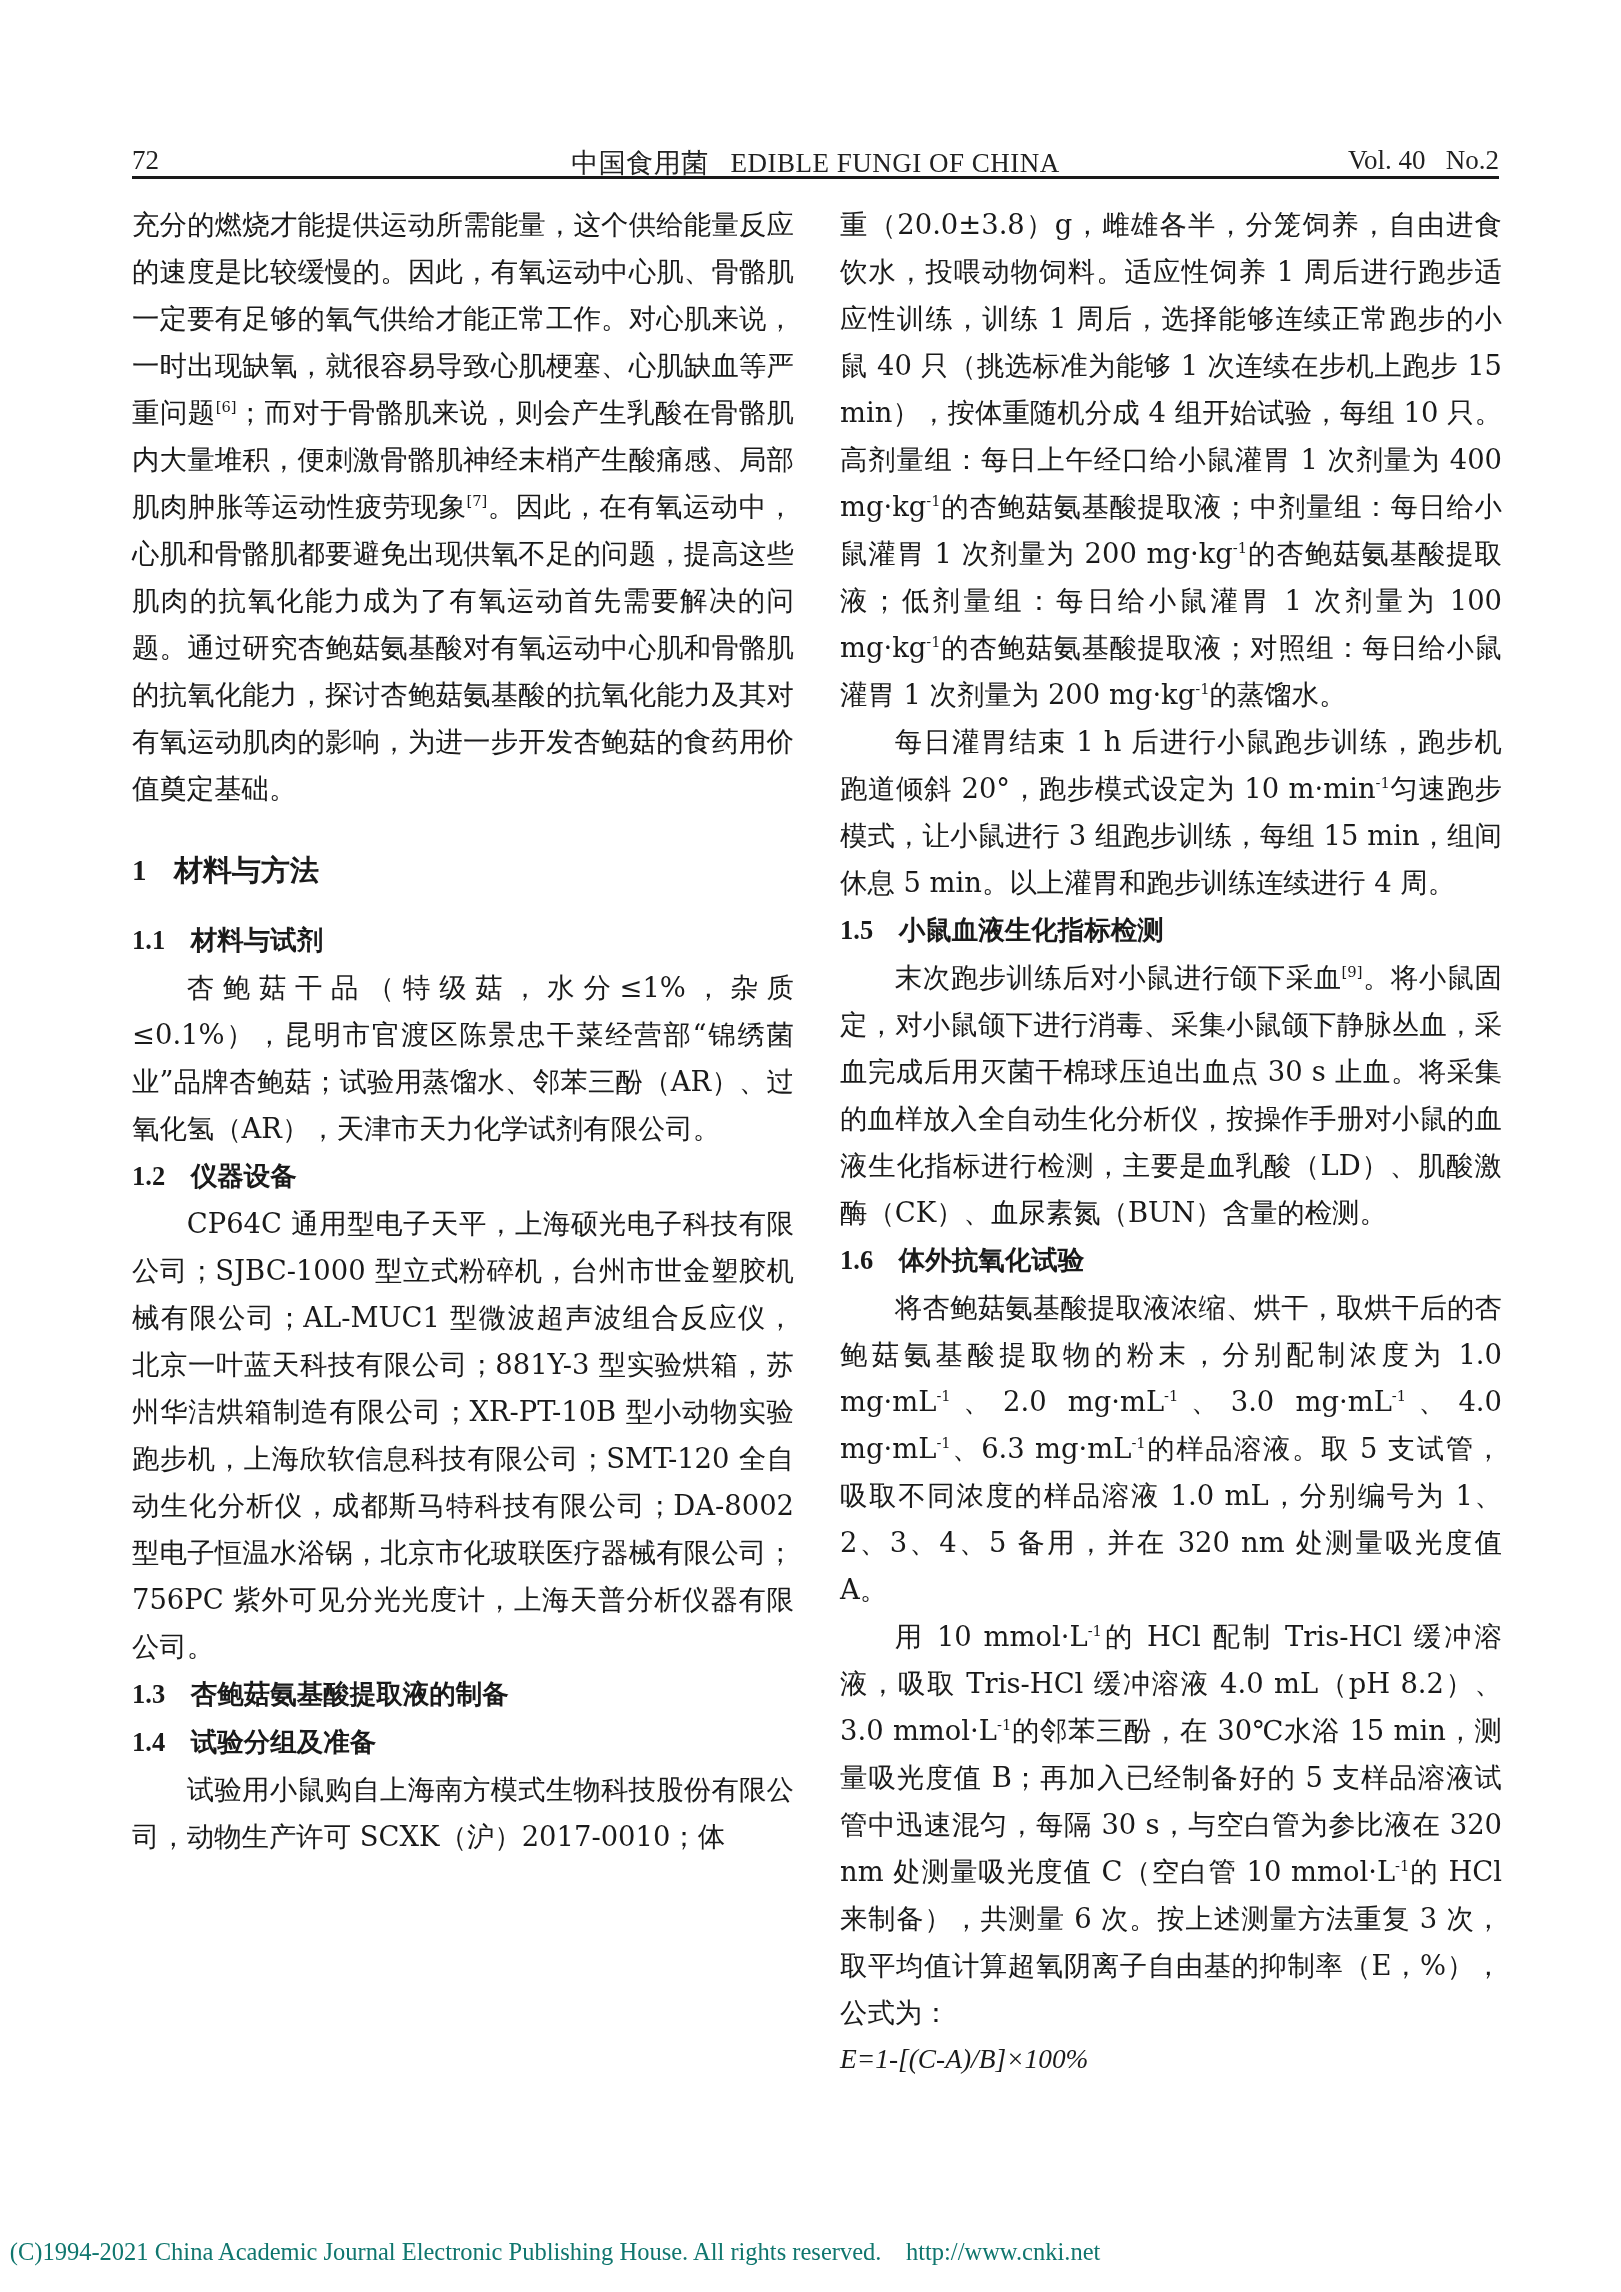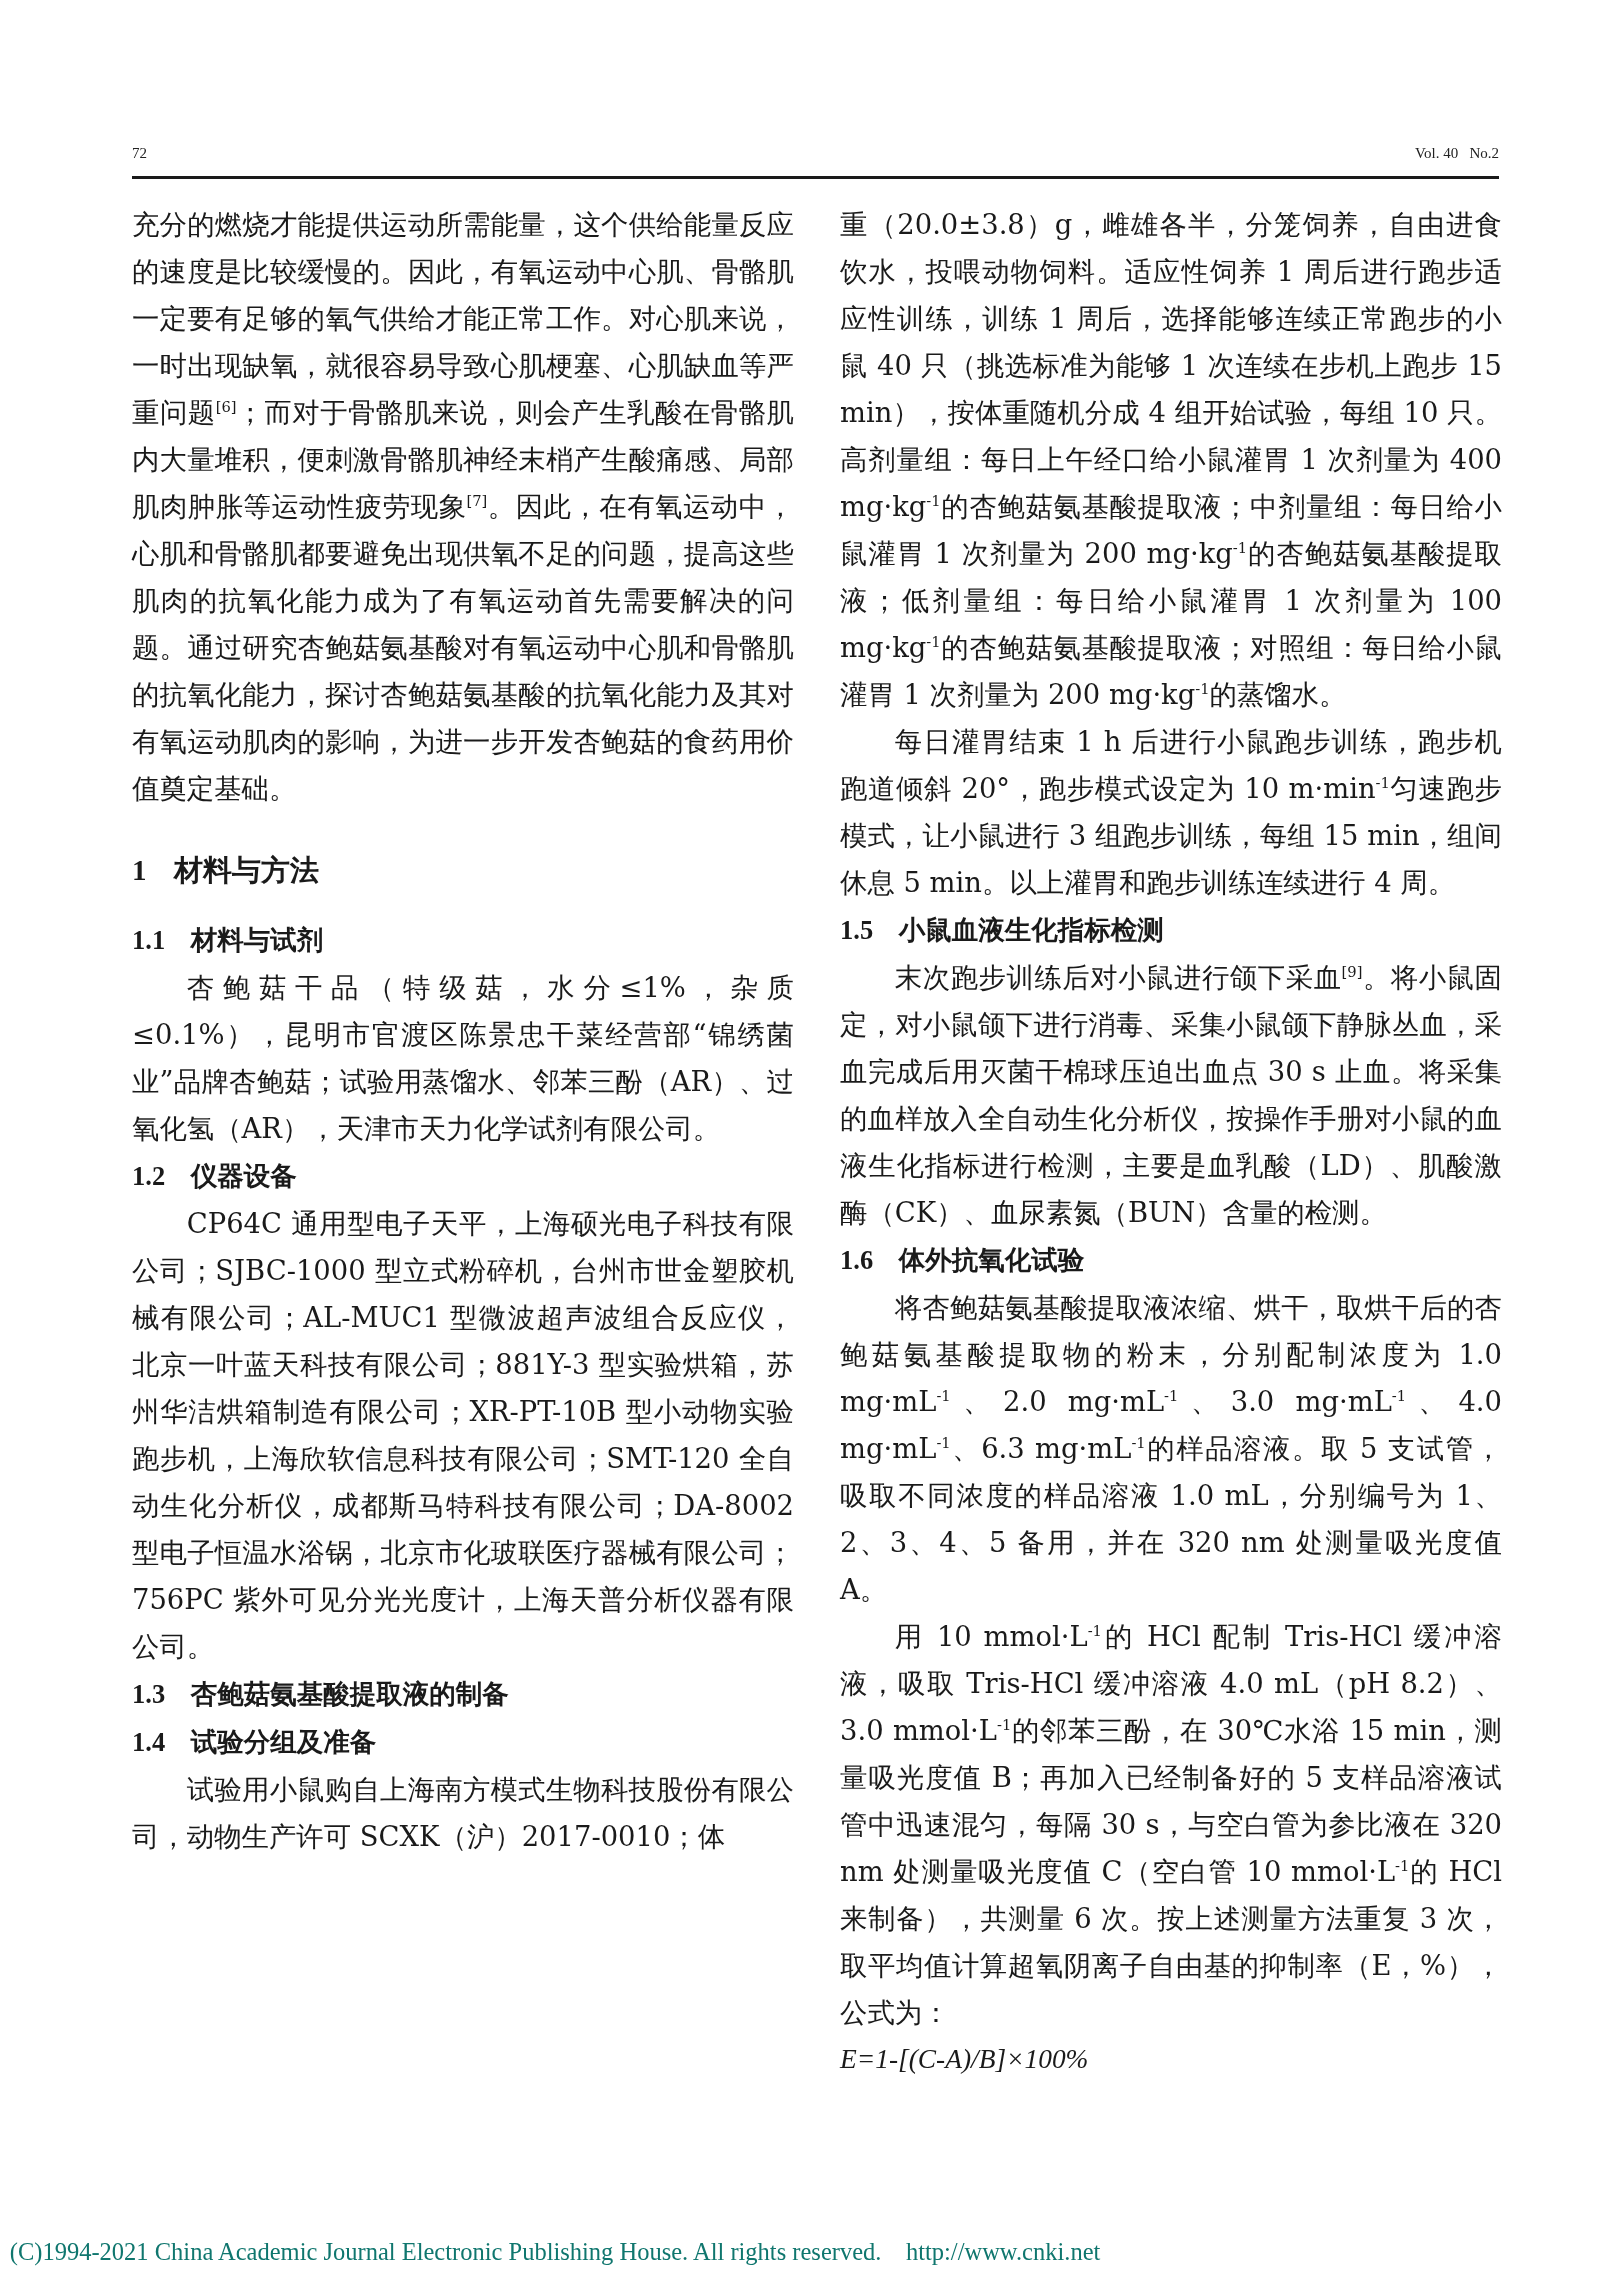--- a/index.html
+++ b/index.html
@@ -1,19 +1,19 @@
 <!DOCTYPE html>
 <html><head>
 <meta charset="utf-8">
 <style>
   html, body { margin: 0; padding: 0; background: #ffffff; }
   body { width: 1621px; height: 2293px; position: relative; overflow: hidden;
          font-family: "DejaVu Serif", "Liberation Serif", serif; color: #1a1a1a; }
   .header { position: absolute; left: 132px; top: 137px; width: 1367px; height: 39px;
-            font-family: "Liberation Serif", serif; font-size: 15px; color: #222; }
+            font-family: "Liberation Serif", serif; font-size: 27px; color: #222; }
   .header .pnum { position: absolute; left: 0; top: 7.8px; }
   .header .jtitle { position: absolute; left: 0; width: 100%; top: 7.8px; text-align: center; letter-spacing: 0.5px; }
   .header .vol { position: absolute; right: 0; top: 7.8px; }
   .header-rule { position: absolute; left: 132px; top: 176px; width: 1367px; height: 2.9px; background: #1a1a1a; }
   .col { position: absolute; top: 201px; width: 662px; font-size: 27.4px; line-height: 47px; text-align: justify; }
   .col.left { left: 132px; }
   .col.right { left: 840px; }
   .col p { margin: 0; text-align: justify; }
   .col p.indent { text-indent: 2em; }
   .h1 { font-family: "DejaVu Sans", "Liberation Sans", sans-serif; font-weight: bold; font-size: 29px; margin: 35px 0 21.6px 0; line-height: 47px; }
@@ -23,20 +23,21 @@
   sup { font-size: 14.7px; line-height: 0; vertical-align: super; }
   .formula { text-align: center; font-style: italic; margin: 0; font-family: "Liberation Serif", serif; }
   .footer { position: absolute; left: 9.8px; top: 2238px; font-family: "Liberation Serif", serif;
             font-size: 24.5px; color: #0f766e; white-space: nowrap; }
 </style>
 </head>
 <body>
 
 <div class="header">
   <span class="pnum">72</span>
+  <span class="jtitle" style="white-space:pre">中国食用菌   EDIBLE FUNGI OF CHINA</span>
   <span class="vol" style="white-space:pre">Vol. 40   No.2</span>
 </div>
 <div class="header-rule"></div>
 
 <div class="col left">
   <p><span>充分的燃烧才能提供运动所需能量，这个供给能量反应的速度是比较缓慢的。因此，有氧运动中心肌、骨骼肌一定要有足够的氧气供给才能正常工作。对心肌来说，一时出现缺氧，就很容易导致心肌梗塞、心肌缺血等严重问题</span><sup>[6]</sup><span>；而对于骨骼肌来说，则会产生乳酸在骨骼肌内大量堆积，便刺激骨骼肌神经末梢产生酸痛感、局部肌肉肿胀等运动性疲劳现象</span><sup>[7]</sup><span>。因此，在有氧运动中，心肌和骨骼肌都要避免出现供氧不足的问题，提高这些肌肉的抗氧化能力成为了有氧运动首先需要解决的问题。通过研究杏鲍菇氨基酸对有氧运动中心肌和骨骼肌的抗氧化能力，探讨杏鲍菇氨基酸的抗氧化能力及其对有氧运动肌肉的影响，为进一步开发杏鲍菇的食药用价值奠定基础。</span></p>
 
   <div class="h1"><span class="num">1</span><span>材料与方法</span></div>
 
   <div class="h2"><span class="num">1.1</span><span>材料与试剂</span></div>

